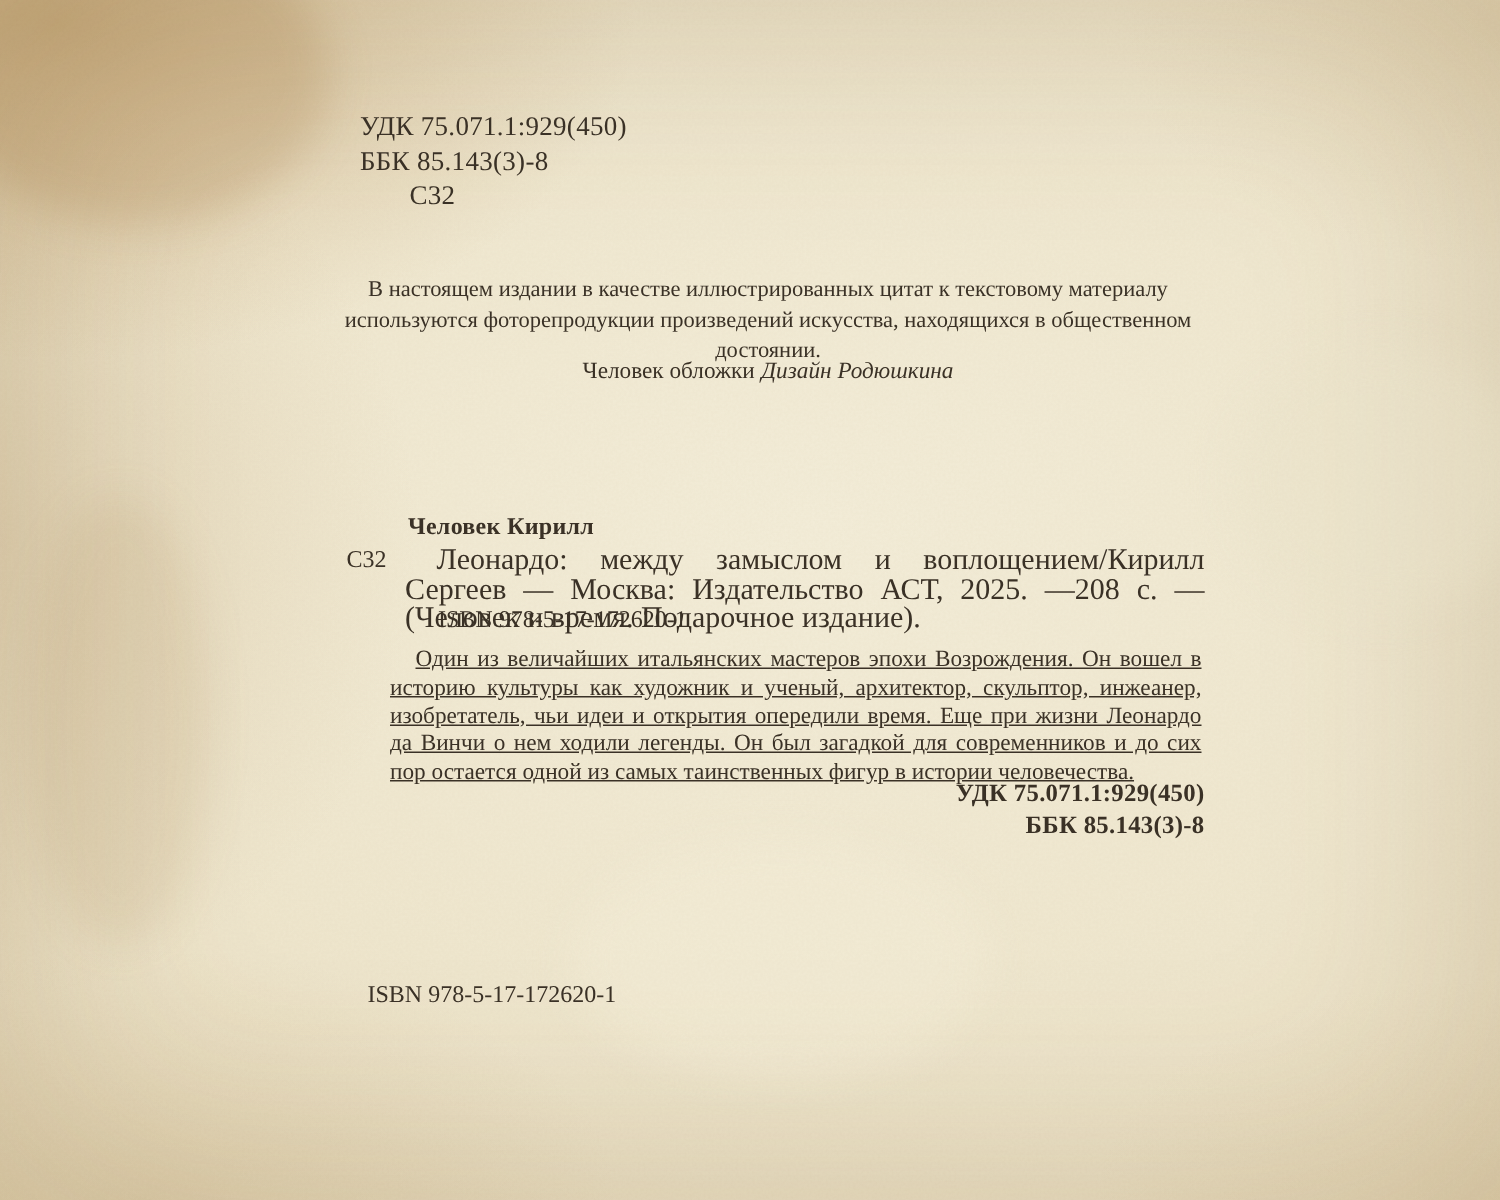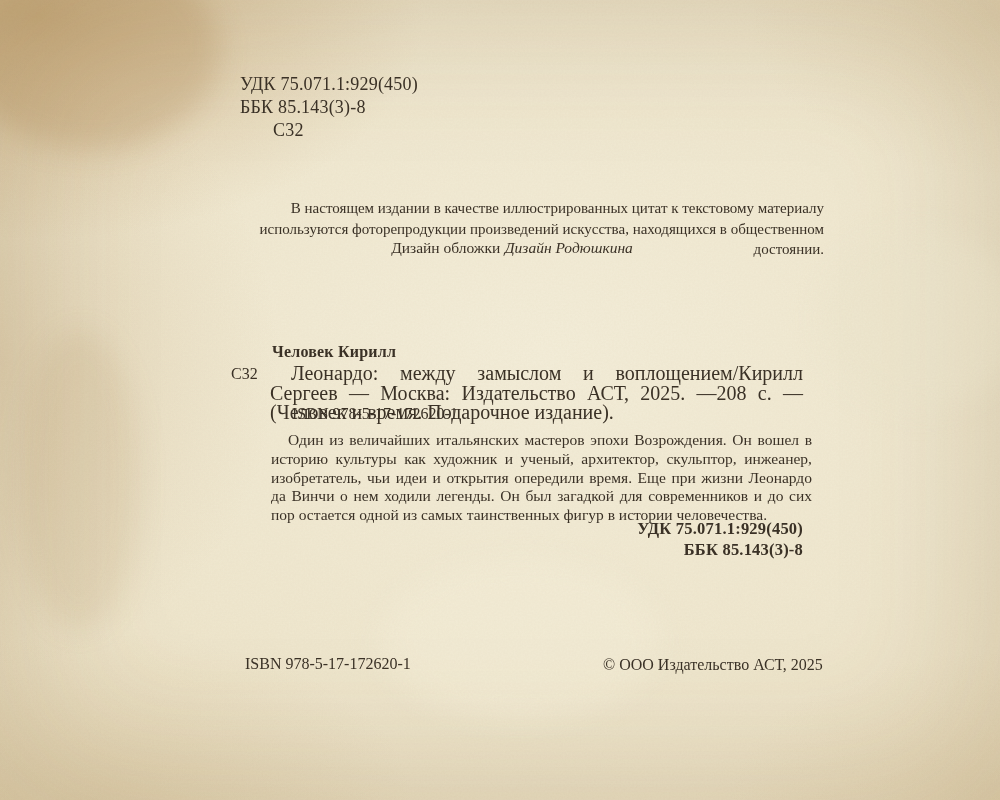--- a/index.html
+++ b/index.html
@@ -26,32 +26,32 @@
   .stain-3 { left: 820px; top: 230px; width: 200px; height: 180px; background: rgba(235,228,205,0.45); }
   .stain-4 { left: 380px; top: 560px; width: 280px; height: 160px; background: rgba(245,240,222,0.35); }
   .grain { position: absolute; inset: 0; opacity: 0.5; mix-blend-mode: multiply; pointer-events: none; }
 
   .block { position: absolute; }
   .line { white-space: nowrap; }
 
   .top-codes { left: 240px; top: 73px; font-size: 18px; line-height: 23px; letter-spacing: 0.2px; }
   .top-codes .indent { padding-left: 33px; }
 
-  .notice { left: 200px; top: 198px; width: 624px; text-align: right; font-size: 15px; line-height: 20.5px; }
+  .notice { left: 200px; top: 183px; width: 624px; text-align: center; font-size: 15px; line-height: 20.5px; }
 
   .cover-design { left: 212px; top: 239px; width: 600px; text-align: center; font-size: 15.5px; }
   .cover-design .prefix { margin-right: 0.28em; }
   .cover-design .name { font-style: italic; }
 
   .author { left: 272px; top: 343px; font-size: 16px; font-weight: bold; letter-spacing: 0.2px; }
   .catalog-code { left: 231px; top: 365px; font-size: 16px; }
   .catalog-desc { left: 270px; top: 364px; width: 533px; font-size: 20px; line-height: 19.5px; text-align: justify; text-indent: 21px; }
   .catalog-isbn { left: 292px; top: 405px; font-size: 16px; }
 
-  .annotation { left: 271px; top: 431px; width: 541px; font-size: 15.5px; line-height: 18.8px; text-align: justify; text-indent: 17px; }
+  .annotation { left: 260px; top: 431px; width: 541px; font-size: 15.5px; line-height: 18.8px; text-align: justify; text-indent: 17px; text-decoration: underline; }
 
   .right-codes { left: 503px; top: 519px; width: 300px; text-align: right; font-size: 16.5px; font-weight: bold; line-height: 20.5px; letter-spacing: 0.2px; }
 
   .footer-isbn { left: 245px; top: 655px; font-size: 16px; }
   .footer-copy { left: 603px; top: 652px; font-size: 16px; line-height: 25.5px; }
 </style>
 </head>
 <body>
 
 <div class="paper"></div>
@@ -73,32 +73,31 @@
 
 <div class="block top-codes">
   <div class="line">УДК 75.071.1:929(450)</div>
   <div class="line">ББК 85.143(3)-8</div>
   <div class="line indent">С32</div>
 </div>
 
 <div class="block notice">В настоящем издании в качестве иллюстрированных цитат к текстовому материалу используются фоторепродукции произведений искусства, находящихся в общественном достоянии.</div>
 
 <div class="block cover-design">
-  <span class="prefix">Дизайн обложки</span><span class="name">Дизайн Родюшкина</span>
+  <span class="prefix">Человек обложки</span><span class="name">Дизайн Родюшкина</span>
 </div>
 
 <div class="block author">Человек Кирилл</div>
 <div class="block catalog-code">С32</div>
 <div class="block catalog-desc">Леонардо: между замыслом и воплощением/Кирилл Сергеев — Москва: Издательство АСТ, 2025. —208 с. — (Человек и время. Подарочное издание).</div>
 <div class="block catalog-isbn">ISBN 978-5-17-172620-1</div>
 
 <div class="block annotation">Один из величайших итальянских мастеров эпохи Возрождения. Он вошел в историю культуры как художник и ученый, архитектор, скульптор, инжеанер, изобретатель, чьи идеи и открытия опередили время. Еще при жизни Леонардо да Винчи о нем ходили легенды. Он был загадкой для современников и до сих пор остается одной из самых таинственных фигур в истории человечества.</div>
 
 <div class="block right-codes">
   <div class="line">УДК 75.071.1:929(450)</div>
   <div class="line">ББК 85.143(3)-8</div>
 </div>
 
 <div class="block footer-isbn">ISBN 978-5-17-172620-1</div>
 
 <div class="block footer-copy">
-  <div class="line">© ООО Издательство АСТ, 2025</div>
 </div>
 
 </body></html>

